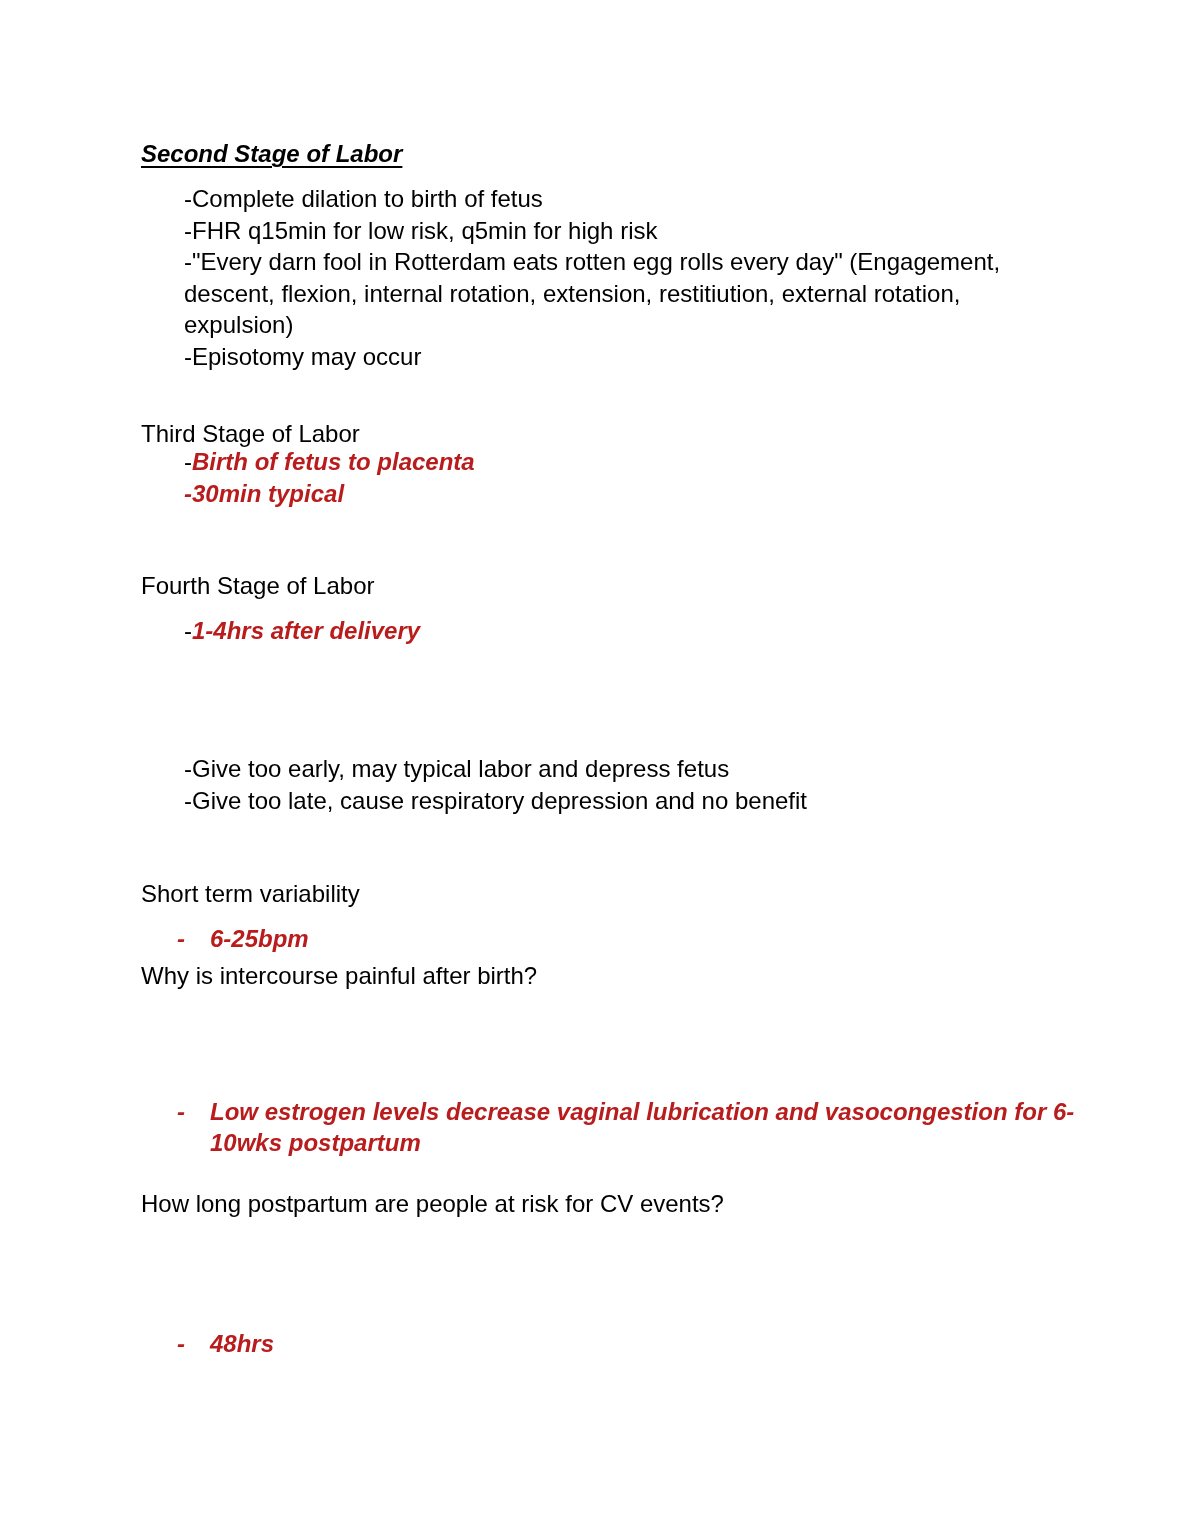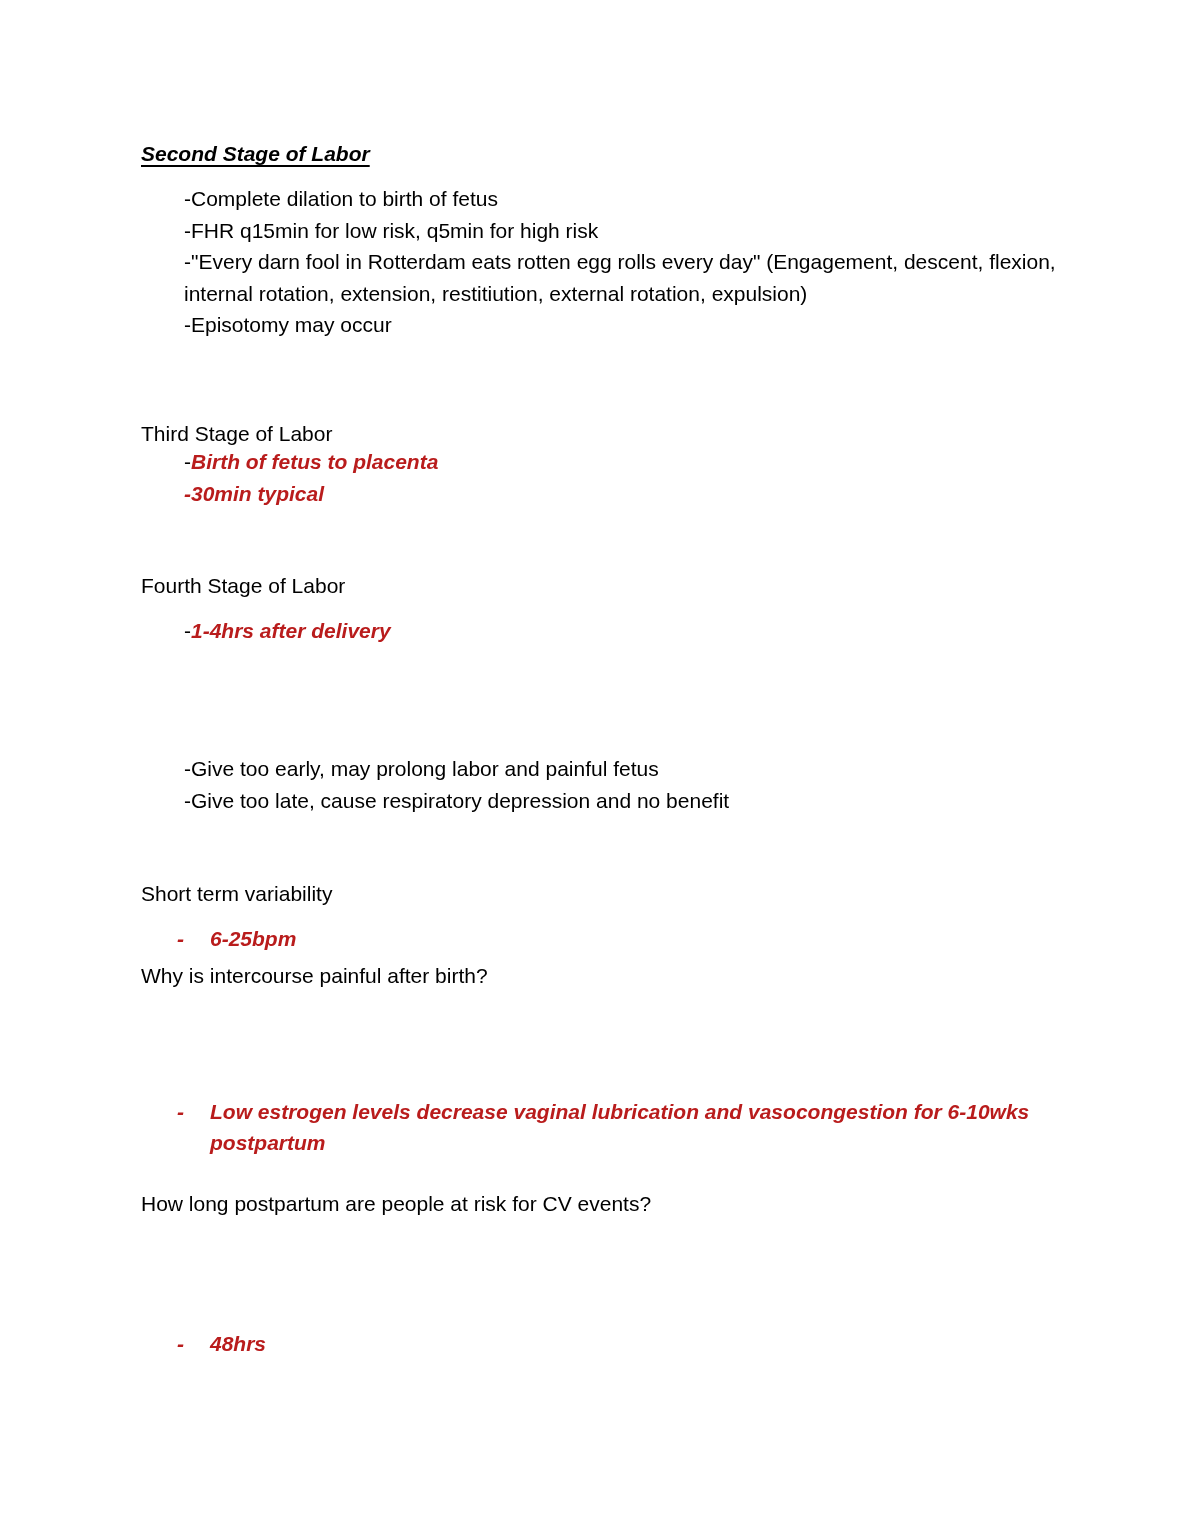--- a/index.html
+++ b/index.html
@@ -6,21 +6,21 @@
     margin: 0;
     padding: 0;
     background: #ffffff;
   }
   .page {
     position: relative;
     width: 1190px;
     height: 1540px;
     background: #ffffff;
     font-family: "Liberation Sans", sans-serif;
-    font-size: 21px;
+    font-size: 24px;
     line-height: 31.5px;
     color: #000000;
     overflow: hidden;
   }
   .block {
     position: absolute;
     left: 141px;
     width: 930px;
   }
   .heading-emph {
@@ -77,21 +77,21 @@
   </div>
 
   <div class="block" style="top:570px">Fourth Stage of Labor</div>
 
   <div class="block" style="top:615px">
     <span class="note-line"><span class="dash-black">-</span><span class="green">1-4hrs after delivery</span></span>
   </div>
 
 
   <div class="block" style="top:753px">
-    <span class="note-line">-Give too early, may prolong labor and painful fetus</span>
+    <span class="note-line">-Give too early, may typical labor and depress fetus</span>
     <span class="note-line">-Give too late, cause respiratory depression and no benefit</span>
   </div>
 
   <div class="block" style="top:878px">Short term variability</div>
 
   <div class="block bullet-item green" style="top:923px">
     <span class="bullet-dash">-</span>
     <span>6-25bpm</span>
   </div>
 

